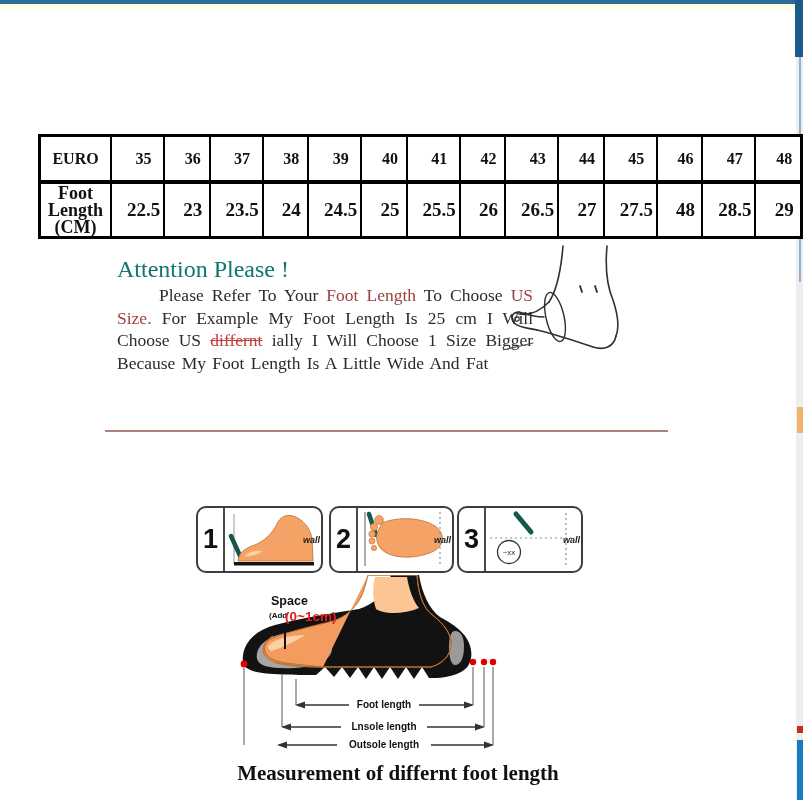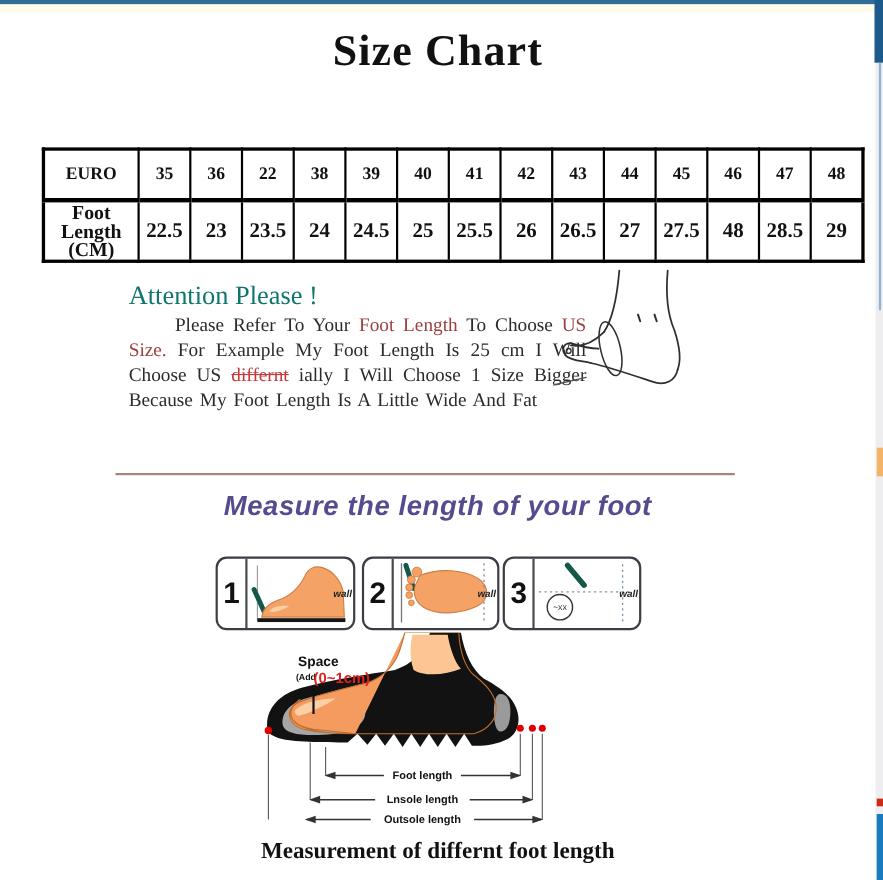--- a/index.html
+++ b/index.html
@@ -25,21 +25,21 @@
   .subtitle .hl{color:#8c2f2f;}
 
   table.size{position:absolute;left:38px;top:134px;border-collapse:collapse;table-layout:fixed;}
   table.size td{border:2.5px solid #000;text-align:center;vertical-align:middle;
     font-weight:bold;color:#111;background:#fff;padding:0;}
   table.size{border:3px solid #000;}
   table.size tr.r1 td{height:43px;font-size:16px;border-bottom:4px solid #000;}
   table.size tr.r2 td{height:52px;font-size:19px;}
   table.size td.lab{width:84px;font-size:19px;}
   table.size tr.r2 td.lab{font-size:18px;line-height:17px;}
-  table.size td.num{width:45px;}
+  table.size td.num{width:45px;padding-left:12px;}
 
   .attention{position:absolute;left:117px;top:256px;width:416px;}
   .att-head{font-size:24px;color:#0f766e;margin-bottom:1px;}
   .att-body{font-size:17.5px;line-height:22.5px;text-align:justify;color:#2b2b2b;
     text-indent:42px;word-spacing:2px;}
   .att-body .dr{color:#9c4040;}
   .att-body .xx{color:#c43a3a;text-decoration:line-through;}
 
   .foot-sketch{position:absolute;left:503px;top:242px;}
   .choose-note{position:absolute;left:543px;top:385px;width:114px;text-align:center;
@@ -74,29 +74,28 @@
 
   <div class="top-blue"></div>
   <div class="top-cream"></div>
   <div class="right-strip"></div>
   <div class="right-blue-top"></div>
   <div class="right-blue-thin"></div>
   <div class="right-orange"></div>
   <div class="right-red"></div>
   <div class="right-blue-bot"></div>
 
-  <div class="title">Size Chart</div>
 
   <table class="size">
     <tbody>
         <tr class="r1">
       <td class="lab">EURO</td>
       <td class="num">35</td>
       <td class="num">36</td>
-      <td class="num">22</td>
+      <td class="num">37</td>
       <td class="num">38</td>
       <td class="num">39</td>
       <td class="num">40</td>
       <td class="num">41</td>
       <td class="num">42</td>
       <td class="num">43</td>
       <td class="num">44</td>
       <td class="num">45</td>
       <td class="num">46</td>
       <td class="num">47</td>
@@ -138,21 +137,20 @@
       <circle cx="14" cy="77" r="2.2" stroke-width="1.2"></circle>
       <ellipse cx="52" cy="75" rx="9" ry="25" transform="rotate(-13 52 75)" stroke-width="1.4"></ellipse>
       <path d="M77,44 l2,6" stroke-width="1.8"></path>
       <path d="M92,44 l2,6" stroke-width="1.8"></path>
       <path d="M0,108 L30,101" stroke-width="1.2" stroke="#555"></path>
     </g>
   </svg>
 
   <div class="hr-line"></div>
 
-  <div class="measure-head">Measure the length of your foot</div>
 
   <div class="stepbox box1">
     <div class="num">1</div>
     <div class="art">
       <svg width="96" height="62" viewBox="0 0 96 62">
         <line x1="9" y1="6" x2="9" y2="56" stroke="#999" stroke-width="1"></line>
         <line x1="6" y1="28" x2="16" y2="50" stroke="#14584a" stroke-width="4.5" stroke-linecap="round"></line>
         <path d="M13,53 C14,45 19,41 27,38 C39,34 47,26 52,16 C55,9 61,6 68,8 C78,11 85,20 87,30 L88,53 Z" fill="#f5a266" stroke="#cf7d42" stroke-width="1"></path>
         <path d="M20,48 C22,44 30,42 38,43 C32,47 24,49 20,48 Z" fill="#fcd0a2"></path>
         <rect x="9" y="54" width="80" height="3.5" fill="#141414"></rect>

